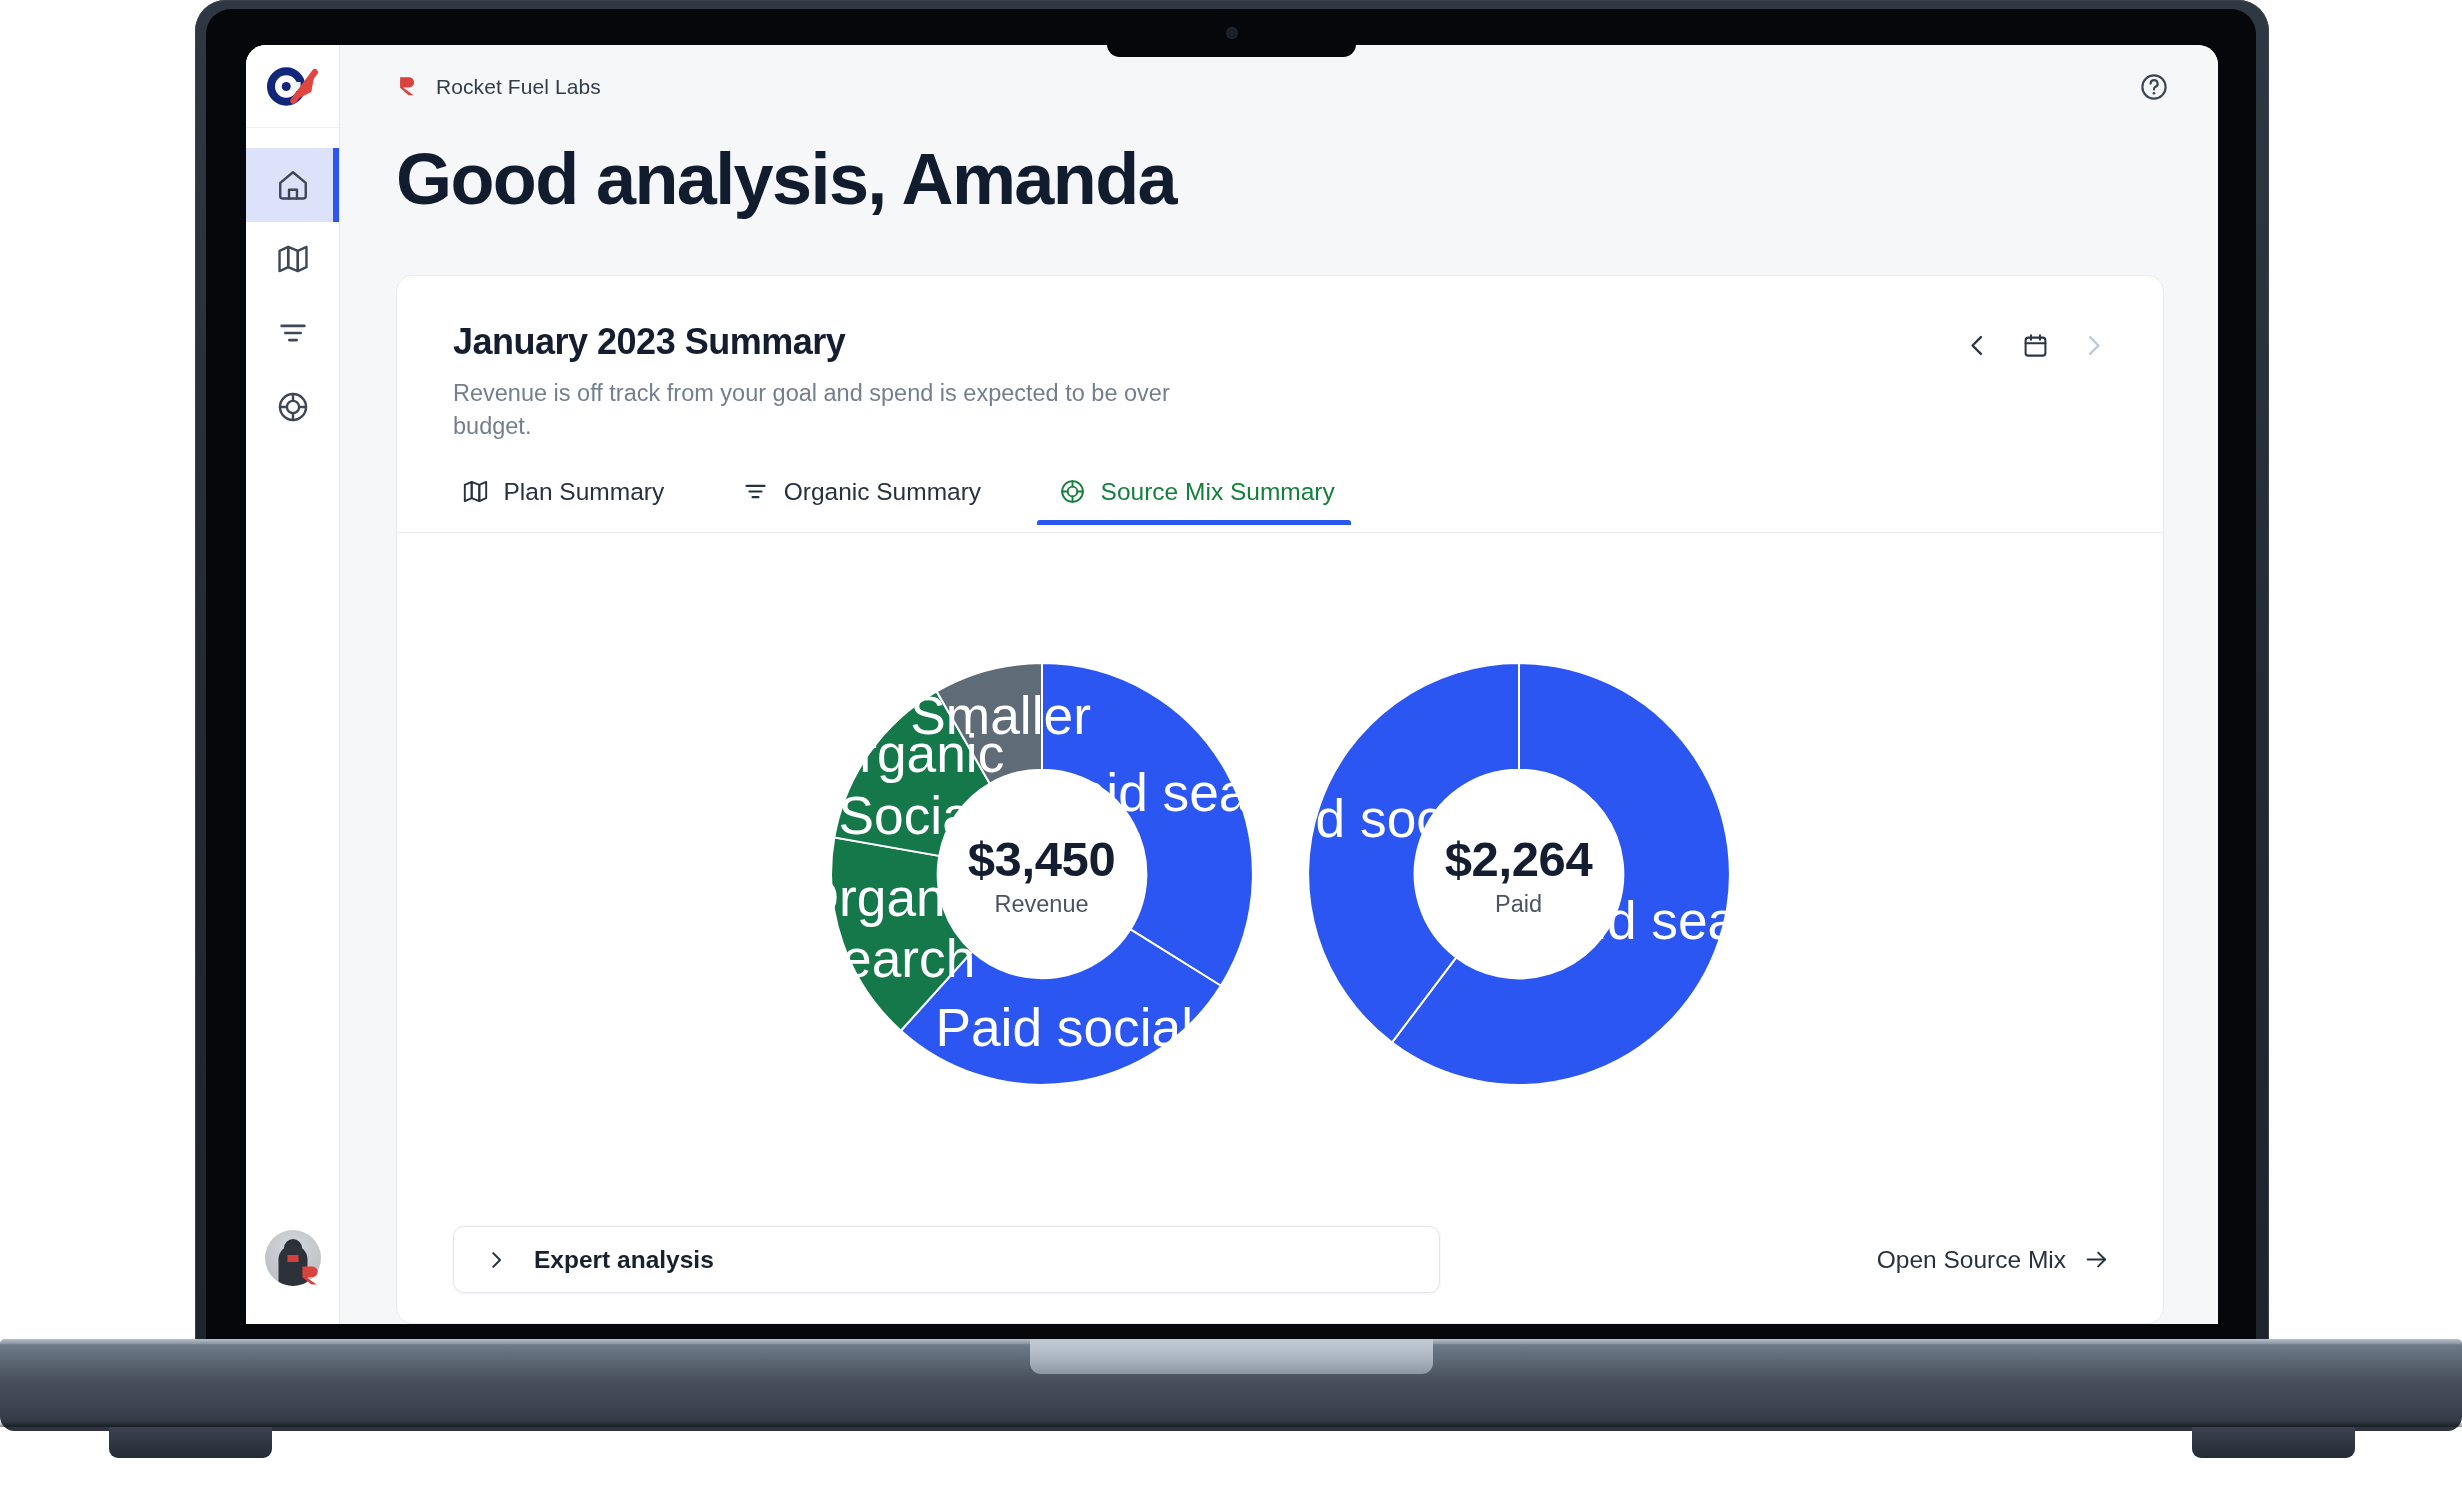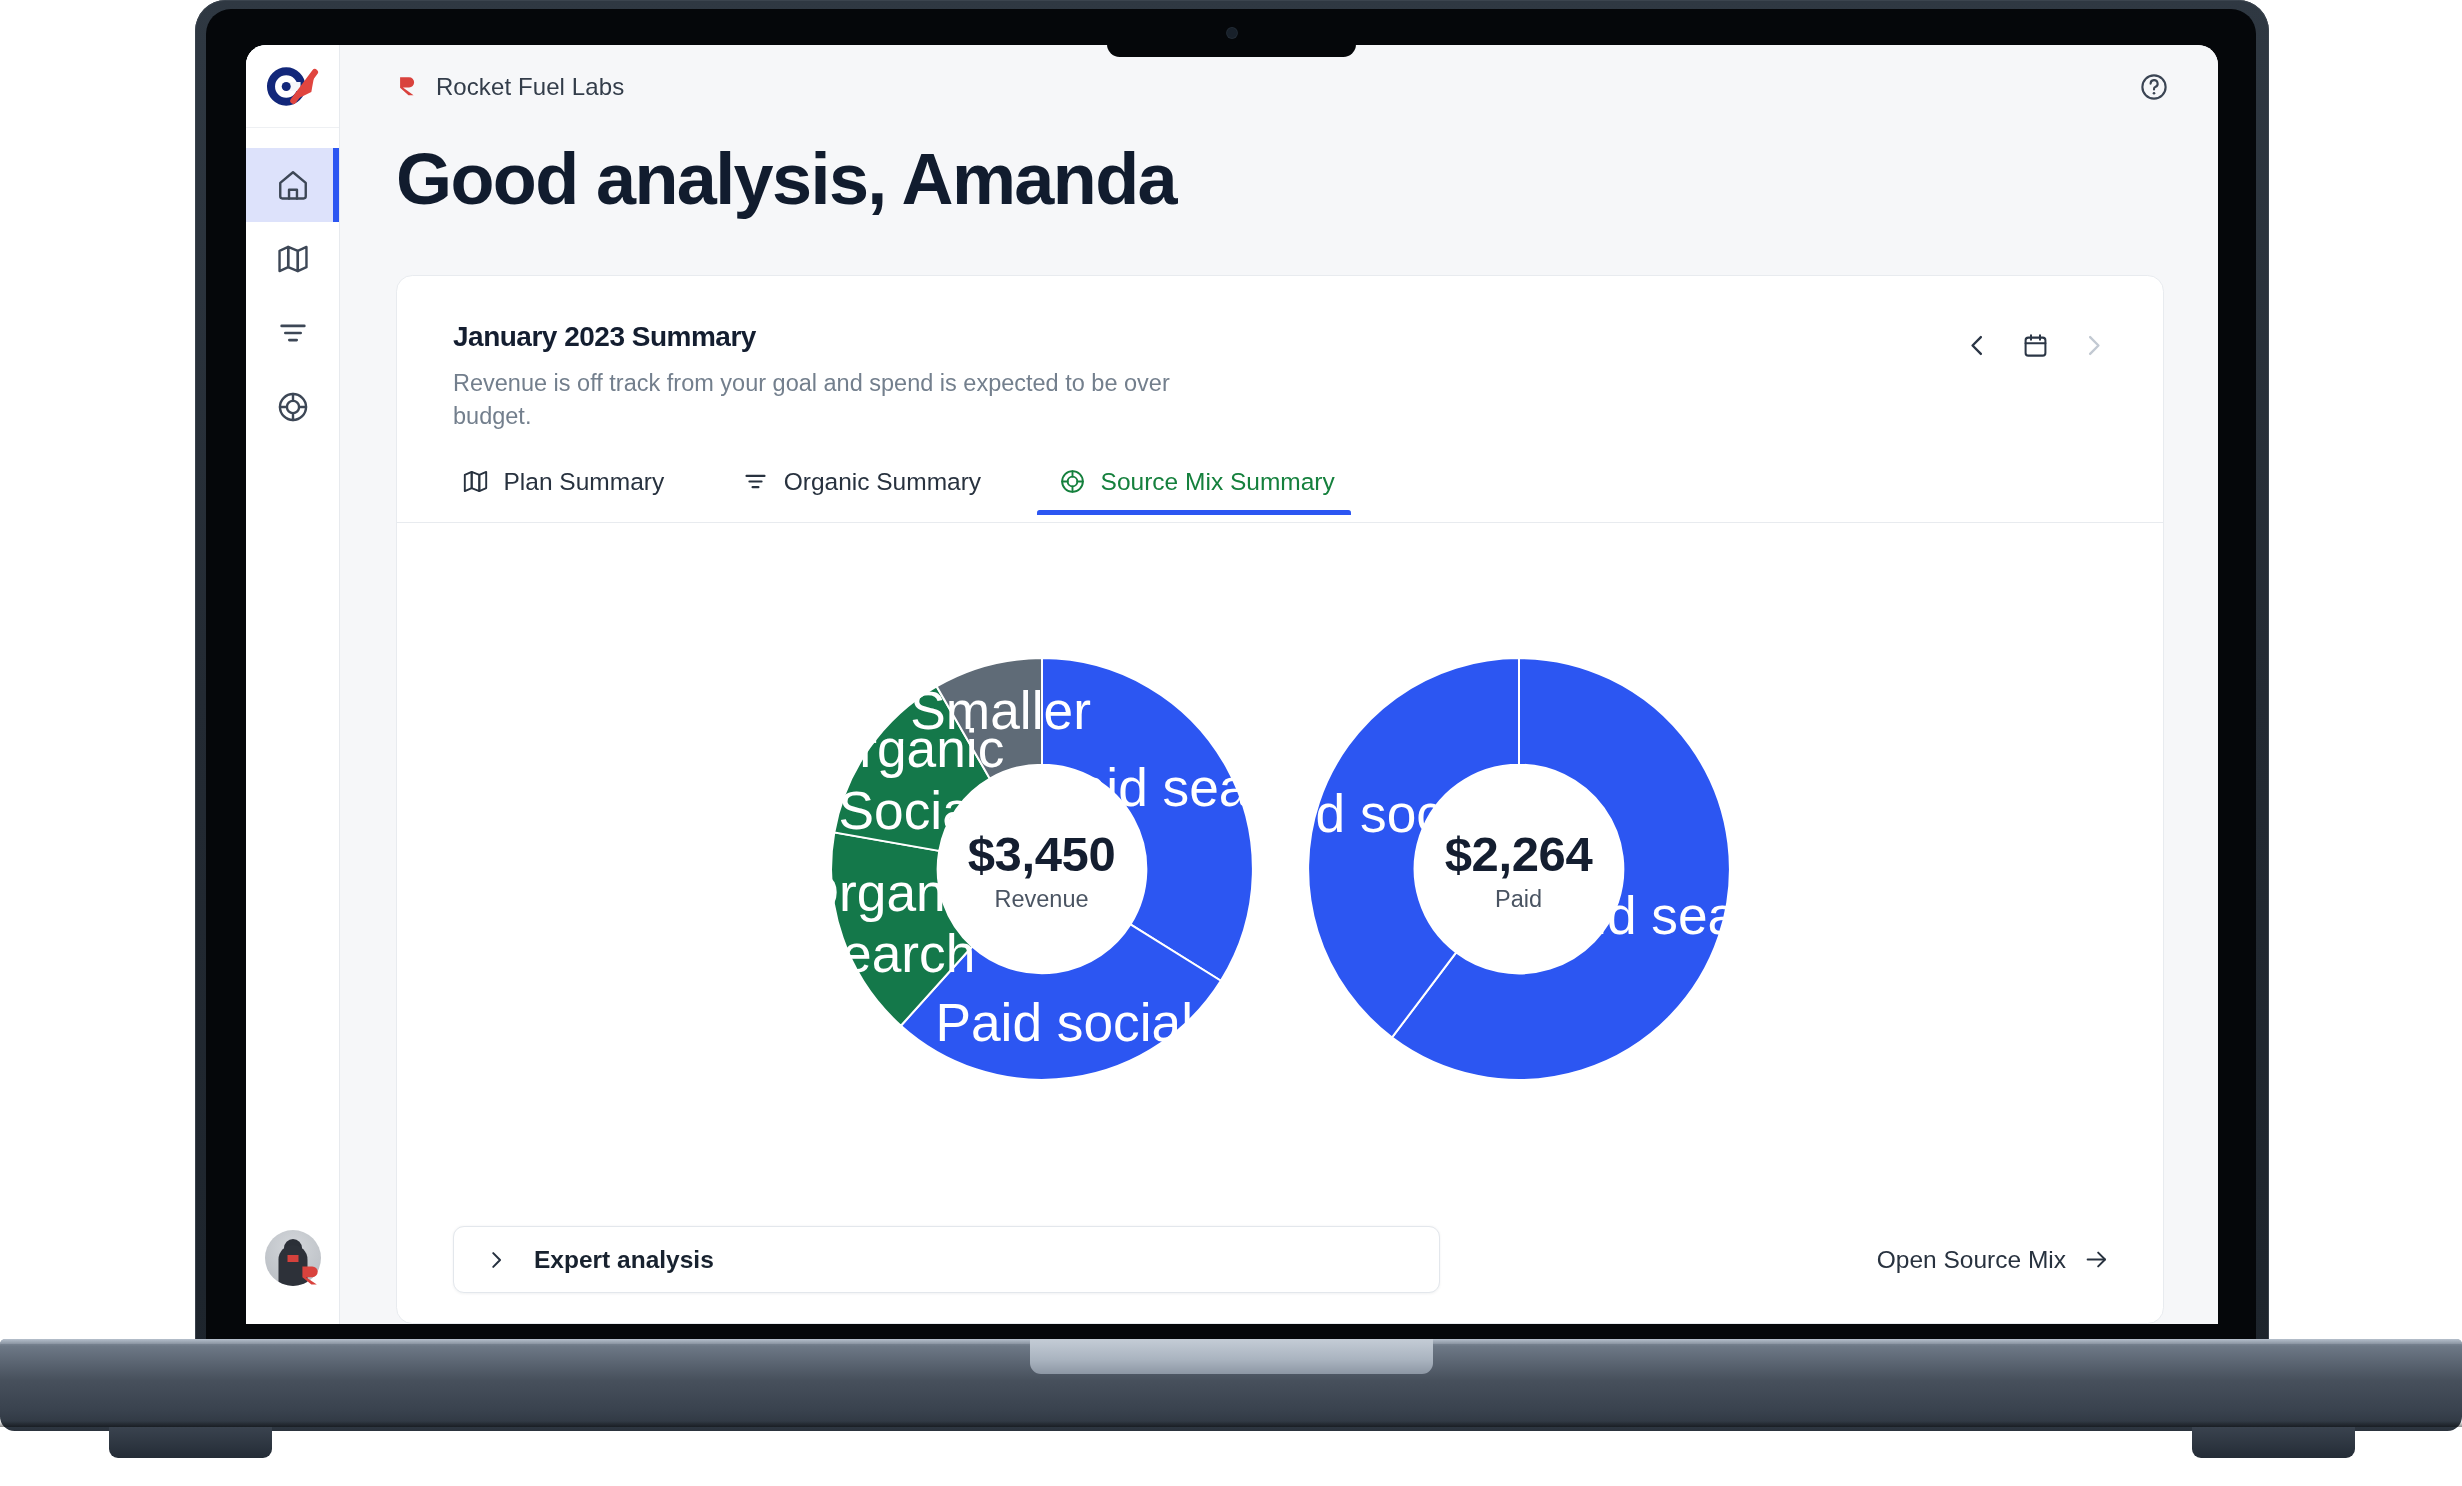--- a/index.html
+++ b/index.html
@@ -140,21 +140,21 @@
   
   .content { flex:1; min-width:0; display:flex; flex-direction:column; }
 
   .topbar {
     height: 83px; flex:0 0 83px;
     display:flex; align-items:center;
     padding: 0 45px 0 56px;
   }
   .org { display:flex; align-items:center; gap:15.4px; }
   .org-logo { width:24.5px; height:24.5px; }
-  .org-name { font-size:24px; color:#333d4a; letter-spacing:0.1px; }
+  .org-name { font-size:21px; color:#333d4a; letter-spacing:0.1px; }
   .topbar-spacer { flex:1; }
   .help-btn { width:38px; height:38px; color:#3b4554; display:flex; align-items:center; justify-content:center; }
   .help-btn svg { width:30px; height:30px; }
 
   .greeting {
     font-size: 72px; line-height:1;
     font-weight: 700;
     color:#111c2e;
     letter-spacing:-1.6px;
     padding: 14.5px 0 0 56px;
@@ -170,21 +170,21 @@
     display:flex; flex-direction:column;
     min-height:0;
     overflow:hidden;
   }
   .card-head {
     padding: 45px 54px 0 56px;
     display:flex; align-items:flex-start;
   }
   .card-head-left { flex:1; min-width:0; }
   .card-title {
-    font-size: 28px; font-weight:700; color:#141e30; letter-spacing:-0.5px;
+    font-size: 36px; font-weight:700; color:#141e30; letter-spacing:-0.5px;
   }
   .card-sub {
     margin-top: 14.5px;
     font-size: 23.5px; line-height: 1.42;
     color:#737f8d;
     max-width: 724px;
   }
   .date-nav { display:flex; align-items:center; gap:27px; padding-top:9px; }
   .date-nav button {
     background:none; border:none; padding:0; cursor:pointer;

